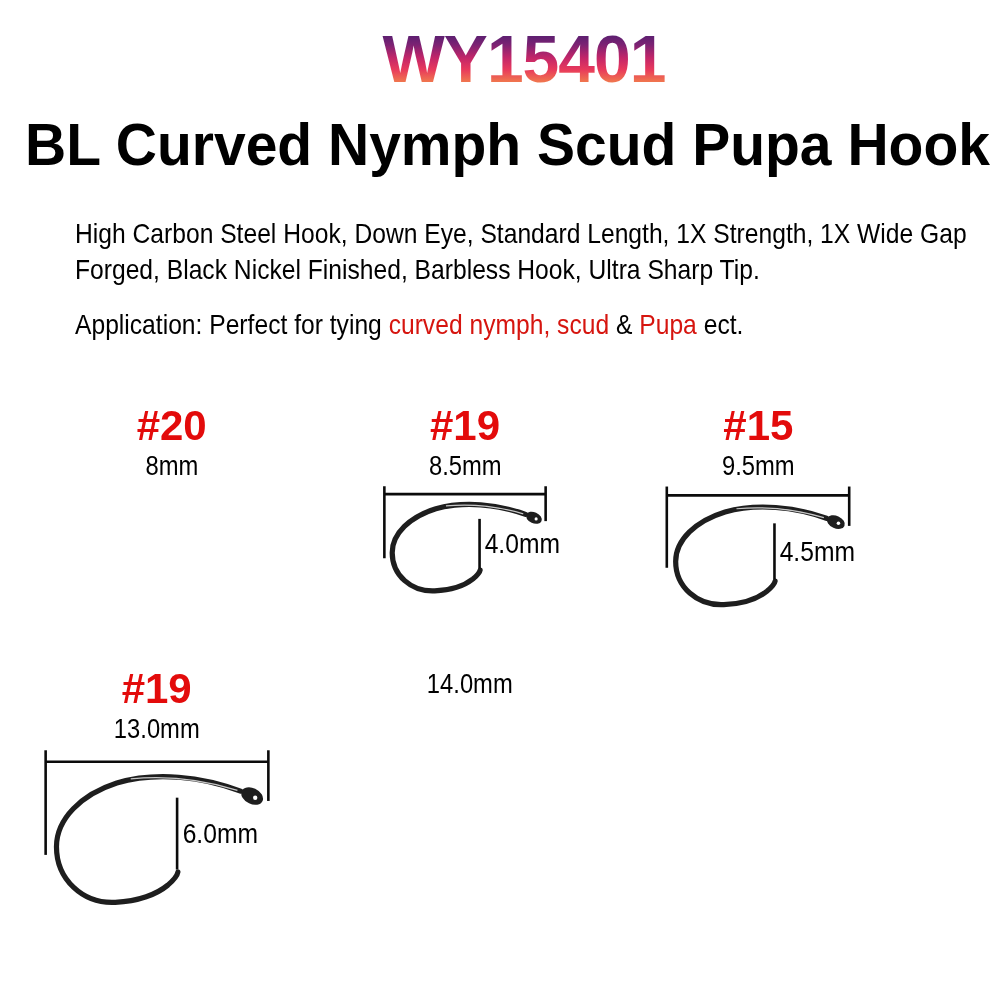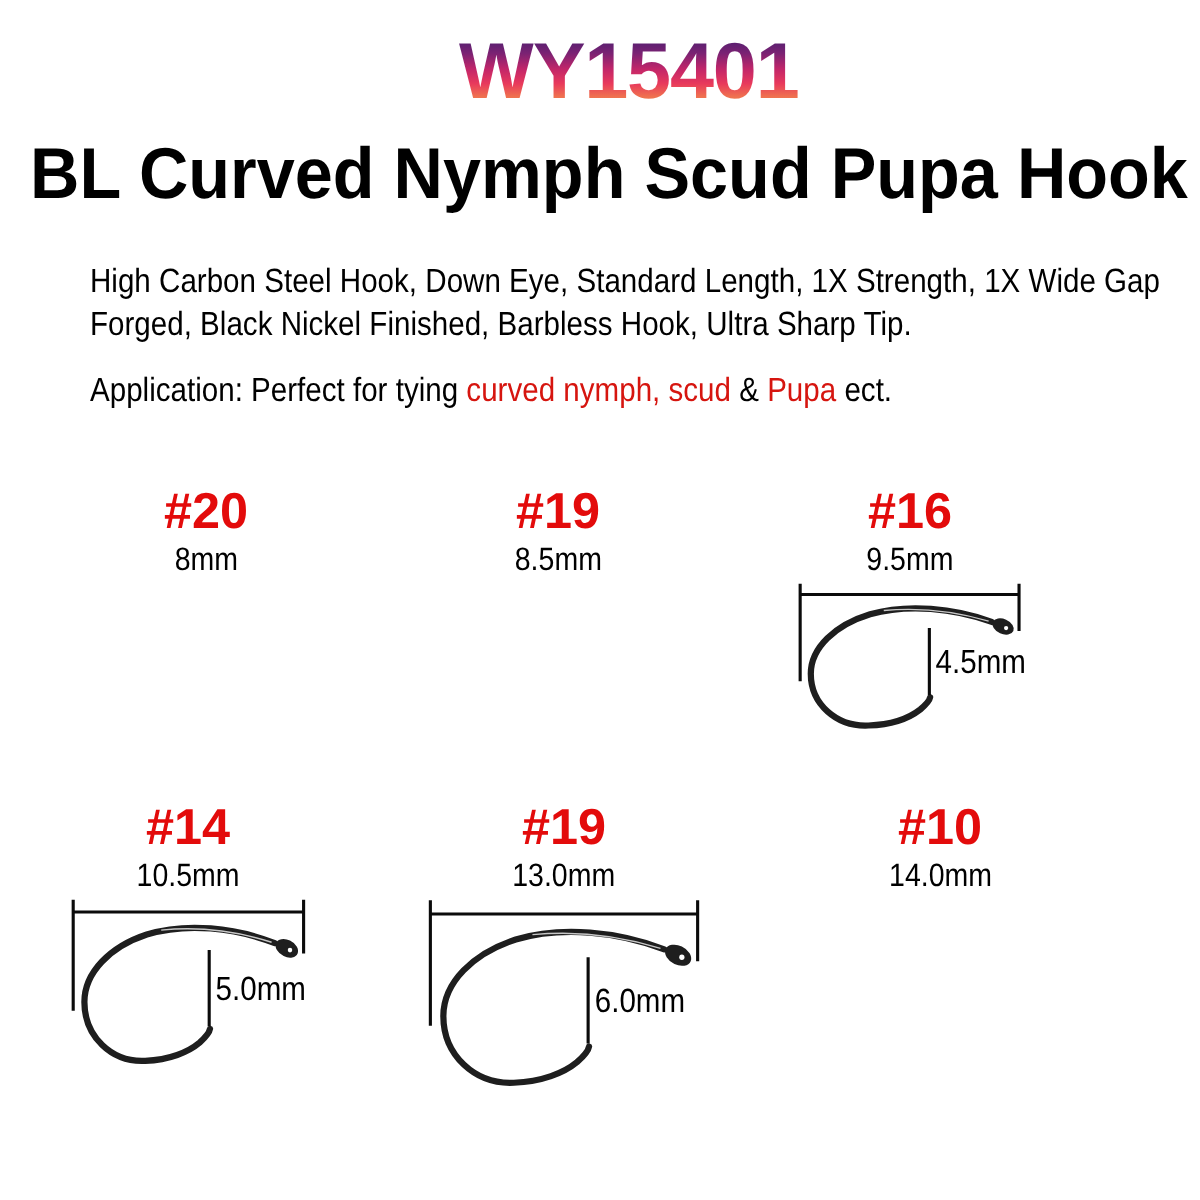--- a/index.html
+++ b/index.html
@@ -73,57 +73,52 @@
   <div class="hook-row" id="row-1">
 
     <div class="hook-cell">
       <div class="hook-size">#20</div>
       <div class="hook-width">8mm</div>
     </div>
 
     <div class="hook-cell">
       <div class="hook-size">#19</div>
       <div class="hook-width">8.5mm</div>
+      <div class="hook-fig">
+        <svg width="168" height="117" viewBox="0 0 150 104" preserveAspectRatio="none">
+            <use href="#hookSym"></use>
+          </svg>
+        <span class="gap-label">4.0mm</span>
+      </div>
     </div>
 
     <div class="hook-cell">
-      <div class="hook-size">#16</div>
+      <div class="hook-size">#15</div>
       <div class="hook-width">9.5mm</div>
       <div class="hook-fig">
         <svg width="190" height="132" viewBox="0 0 150 104" preserveAspectRatio="none">
             <use href="#hookSym"></use>
           </svg>
         <span class="gap-label">4.5mm</span>
       </div>
     </div>
   </div>
 
   <div class="hook-row" id="row-2">
 
-    <div class="hook-cell">
-      <div class="hook-size">#14</div>
-      <div class="hook-width">10.5mm</div>
-      <div class="hook-fig">
-        <svg width="200" height="150" viewBox="0 0 150 104" preserveAspectRatio="none">
-            <use href="#hookSym"></use>
-          </svg>
-        <span class="gap-label">5.0mm</span>
-      </div>
-    </div>
 
     <div class="hook-cell">
       <div class="hook-size">#19</div>
       <div class="hook-width">13.0mm</div>
       <div class="hook-fig">
         <svg width="232" height="170" viewBox="0 0 150 104" preserveAspectRatio="none">
             <use href="#hookSym"></use>
           </svg>
         <span class="gap-label">6.0mm</span>
       </div>
     </div>
 
     <div class="hook-cell">
-      <div class="hook-size">#10</div>
       <div class="hook-width">14.0mm</div>
     </div>
   </div>
 
 </div>
 
 </body></html>

